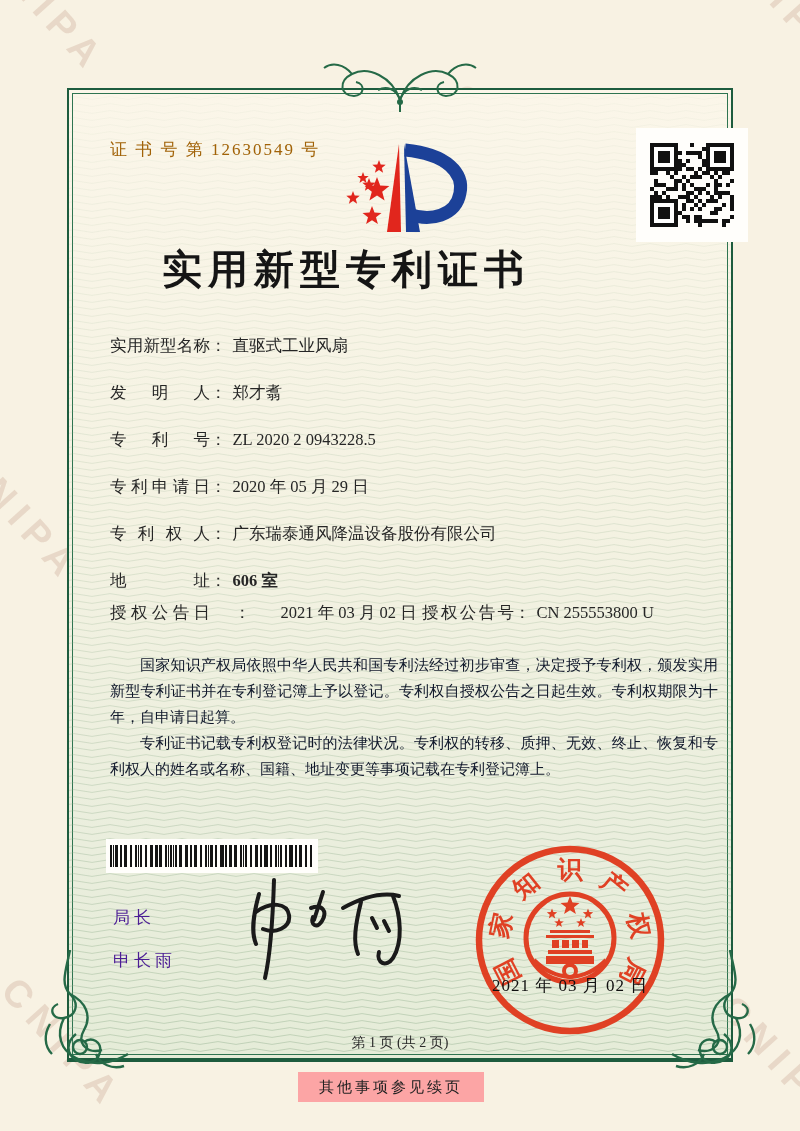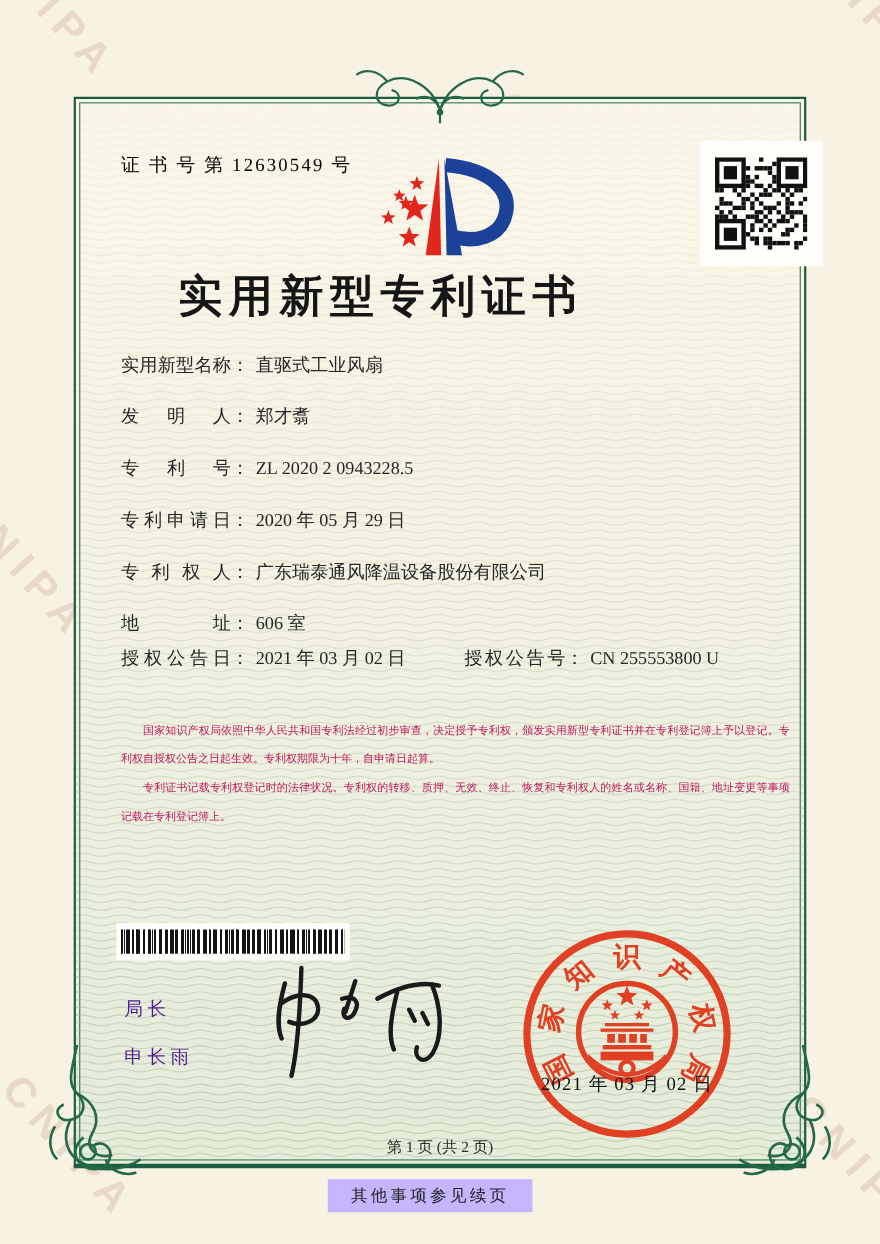--- a/index.html
+++ b/index.html
@@ -11,52 +11,52 @@
       transform:rotate(48deg);white-space:nowrap;z-index:1;}
   
   .frame{position:absolute;left:67px;top:88px;width:666px;height:974px;box-sizing:border-box;
          border:2px solid #1d5c3e;border-bottom-width:4px;z-index:2;
          background:linear-gradient(180deg,#fbf6e9 0%,#f4f2e2 45%,#eaeedd 78%,#e5ecd8 100%);}
   .frame::before{content:"";position:absolute;inset:3px;border:1px solid #2e7450;pointer-events:none;}
   #waves{position:absolute;left:0;top:0;width:100%;height:100%;}
   .ornament{position:absolute;z-index:4;}
   
   .content{position:absolute;inset:0;z-index:5;}
-  .cert-no{position:absolute;left:110px;top:138px;font-size:17px;letter-spacing:2px;color:#000000;}
+  .cert-no{position:absolute;left:110px;top:138px;font-size:17px;letter-spacing:2px;color:#a16207;}
   .qr-patch{position:absolute;left:636px;top:128px;width:112px;height:114px;background:#fffefb;}
   .title{position:absolute;left:0;width:692px;top:242px;text-align:center;font-size:40px;
          font-weight:bold;letter-spacing:6px;color:#151515;}
-  .fields{position:absolute;left:110px;top:320px;width:612px;}
+  .fields{position:absolute;left:110px;top:334px;width:612px;}
   .field-row{display:flex;align-items:flex-start;font-size:16.5px;line-height:24px;
              margin-bottom:23px;color:#262626;}
   .flabel{display:inline-block;width:100px;text-align:justify;text-align-last:justify;flex:none;}
   .fcolon{flex:none;margin-right:6px;}
   .fvalue{flex:1;}
   .grant-row{display:flex;}
   .grant-group{display:flex;align-items:flex-start;}
-  .grant-group.first{width:312px;flex:none;}
+  .grant-group.first{width:312px;flex:none;gap:24px;}
   .grant-group.second .flabel{width:92px;}
-  .paras{position:absolute;left:110px;top:652px;width:608px;font-size:10px;line-height:26px;
-         text-align:justify;color:#be185d;}
+  .paras{position:absolute;left:110px;top:652px;width:608px;font-size:15px;line-height:26px;
+         text-align:justify;color:#0f172a;}
   .paras p{margin:0;text-indent:2em;}
   .barcode-patch{position:absolute;left:106px;top:839px;width:212px;height:34px;background:#fffefb;}
   .barcode{position:absolute;left:4px;top:6px;width:203px;height:22px;
     background-image:
       repeating-linear-gradient(90deg,#141414 0 2px,transparent 2px 5px),
       repeating-linear-gradient(90deg,#141414 0 1px,transparent 1px 7px),
       repeating-linear-gradient(90deg,transparent 0 3px,#141414 3px 4px,transparent 4px 11px);}
   .director{position:absolute;left:113px;top:906px;font-family:"Liberation Sans","DejaVu Sans",sans-serif;
             font-size:17px;letter-spacing:4px;color:#4c1d95;}
   .director .name{margin-top:20px;text-align:center;}
   .sig{position:absolute;left:225px;top:870px;}
   .seal{position:absolute;left:472px;top:842px;width:196px;height:196px;opacity:.95;}
   .seal-date{position:absolute;left:488px;top:974px;width:164px;text-align:center;
              font-size:17px;color:#101010;z-index:6;letter-spacing:1px;}
   .page-note{position:absolute;left:0;width:800px;top:1034px;text-align:center;font-size:14px;color:#2a2a2a;}
-  .footer-patch{position:absolute;left:298px;top:1072px;width:186px;height:30px;background:#c4b5fd;
+  .footer-patch{position:absolute;left:298px;top:1072px;width:186px;height:30px;background:#fca5a5;
                 display:flex;align-items:center;justify-content:center;}
   .footer-note{font-size:15px;letter-spacing:3px;color:#222;}
 </style>
 </head>
 <body>
 
 <div class="page">
 
   <div class="wm" style="left:-35px;top:-14px;">CNIPA</div>
   <div class="wm" style="left:702px;top:-22px;">CNIPA</div>
@@ -418,21 +418,21 @@
       </div>
       <div class="field-row">
         <span class="flabel">专利权人</span>
           <span class="fcolon">：</span>
         <span class="fvalue">广东瑞泰通风降温设备股份有限公司</span>
       </div>
       <div class="field-row" style="margin-bottom:8px;justify-content:flex-end;">
         <span class="flabel">地址</span>
           <span class="fcolon">：</span>
         <span class="fvalue">
-          <span style="display:block;">606 室</span>
+          <span style="display:block;font-weight:bold;">606 室</span>
         </span>
       </div>
       <div class="field-row grant-row">
         <span class="grant-group first">
           <span class="flabel">授权公告日</span>
             <span class="fcolon">：</span>
           <span>2021 年 03 月 02 日</span>
         </span>
         <span class="grant-group second">
           <span class="flabel">授权公告号</span>

